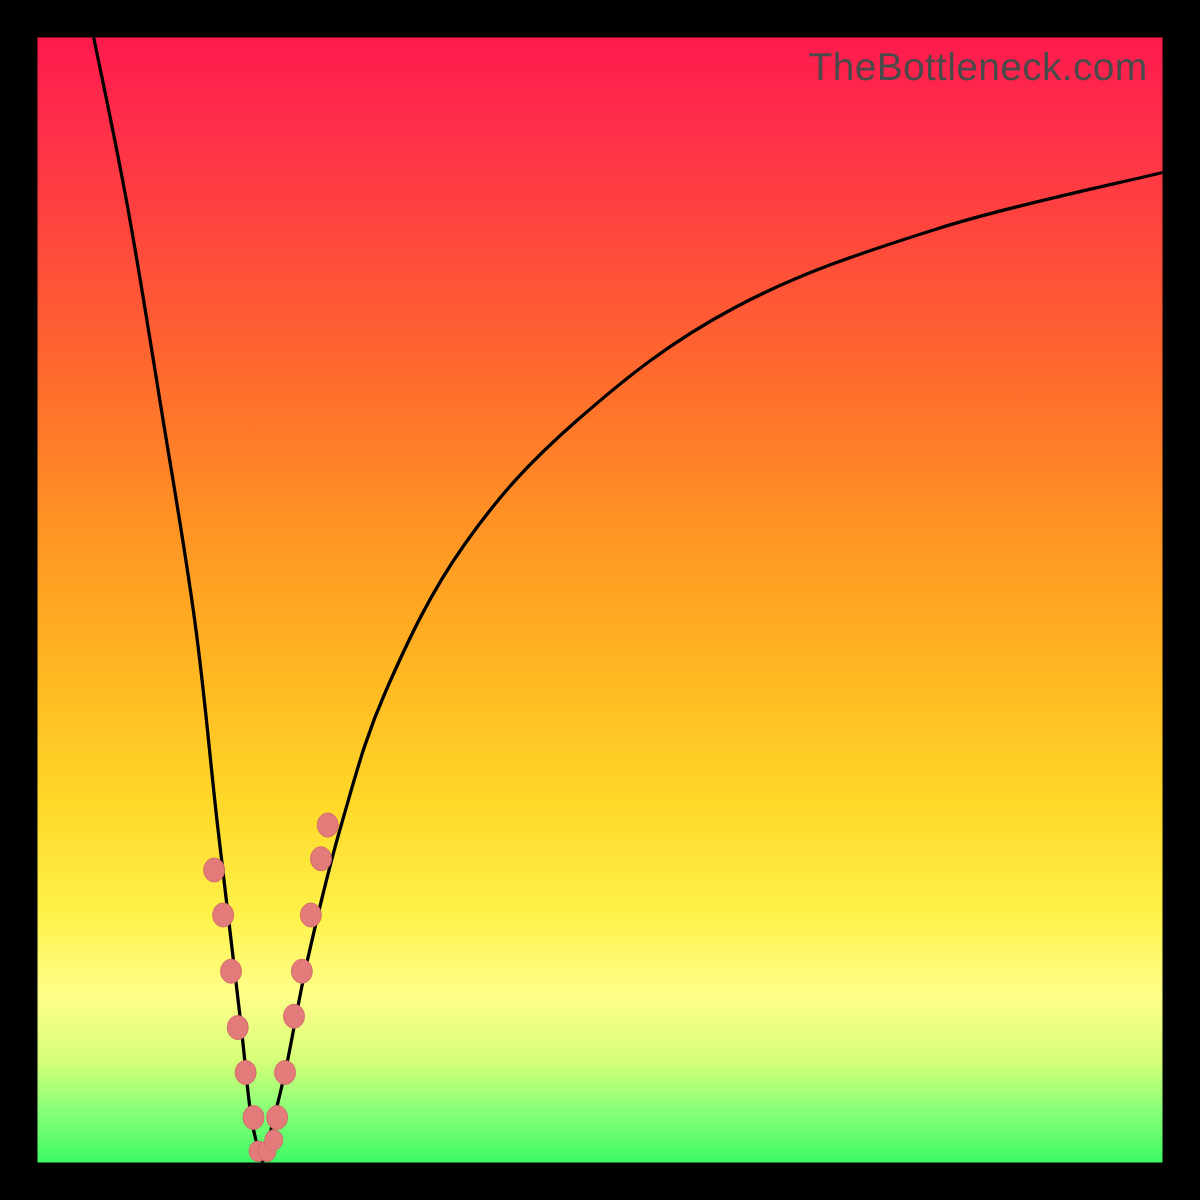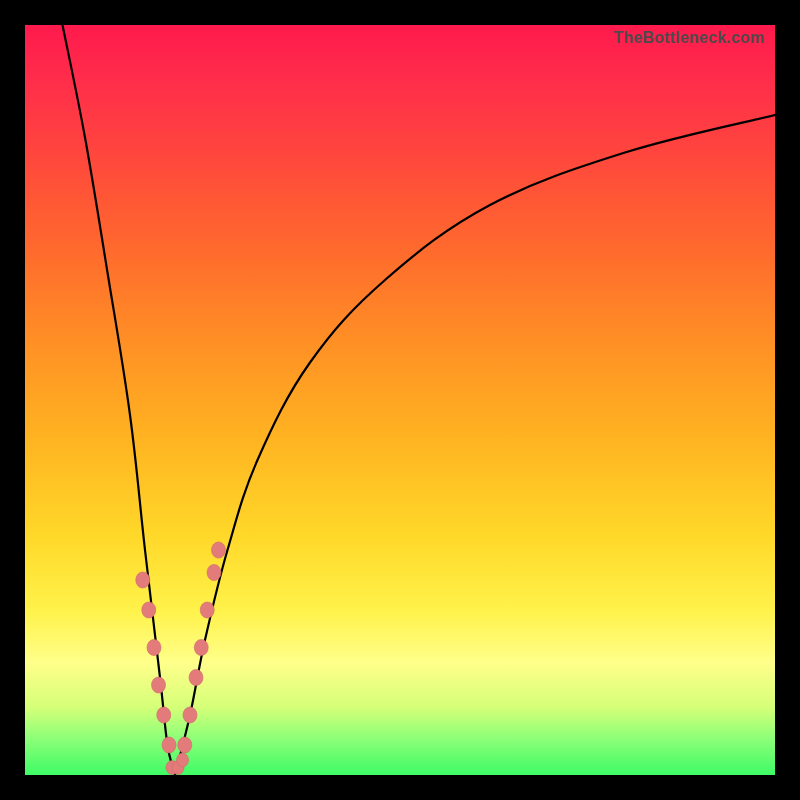--- a/index.html
+++ b/index.html
@@ -38,22 +38,22 @@
       #d5ff78 91%,
       #8fff78 95%,
       #3efb66 100%
     );
   }
   .attribution {
     position: absolute;
     top: 4px;
     right: 10px;
     color: #4a4a4a;
-    font-size: 16px;
-    font-weight: 700;
+    font-size: 26px;
+    font-weight: 400;
     letter-spacing: 0.2px;
     user-select: none;
     margin-left: 36px;
   }
   svg.curve-layer {
     position: absolute;
     left: 0;
     top: 0;
     width: 750px;
     height: 750px;

